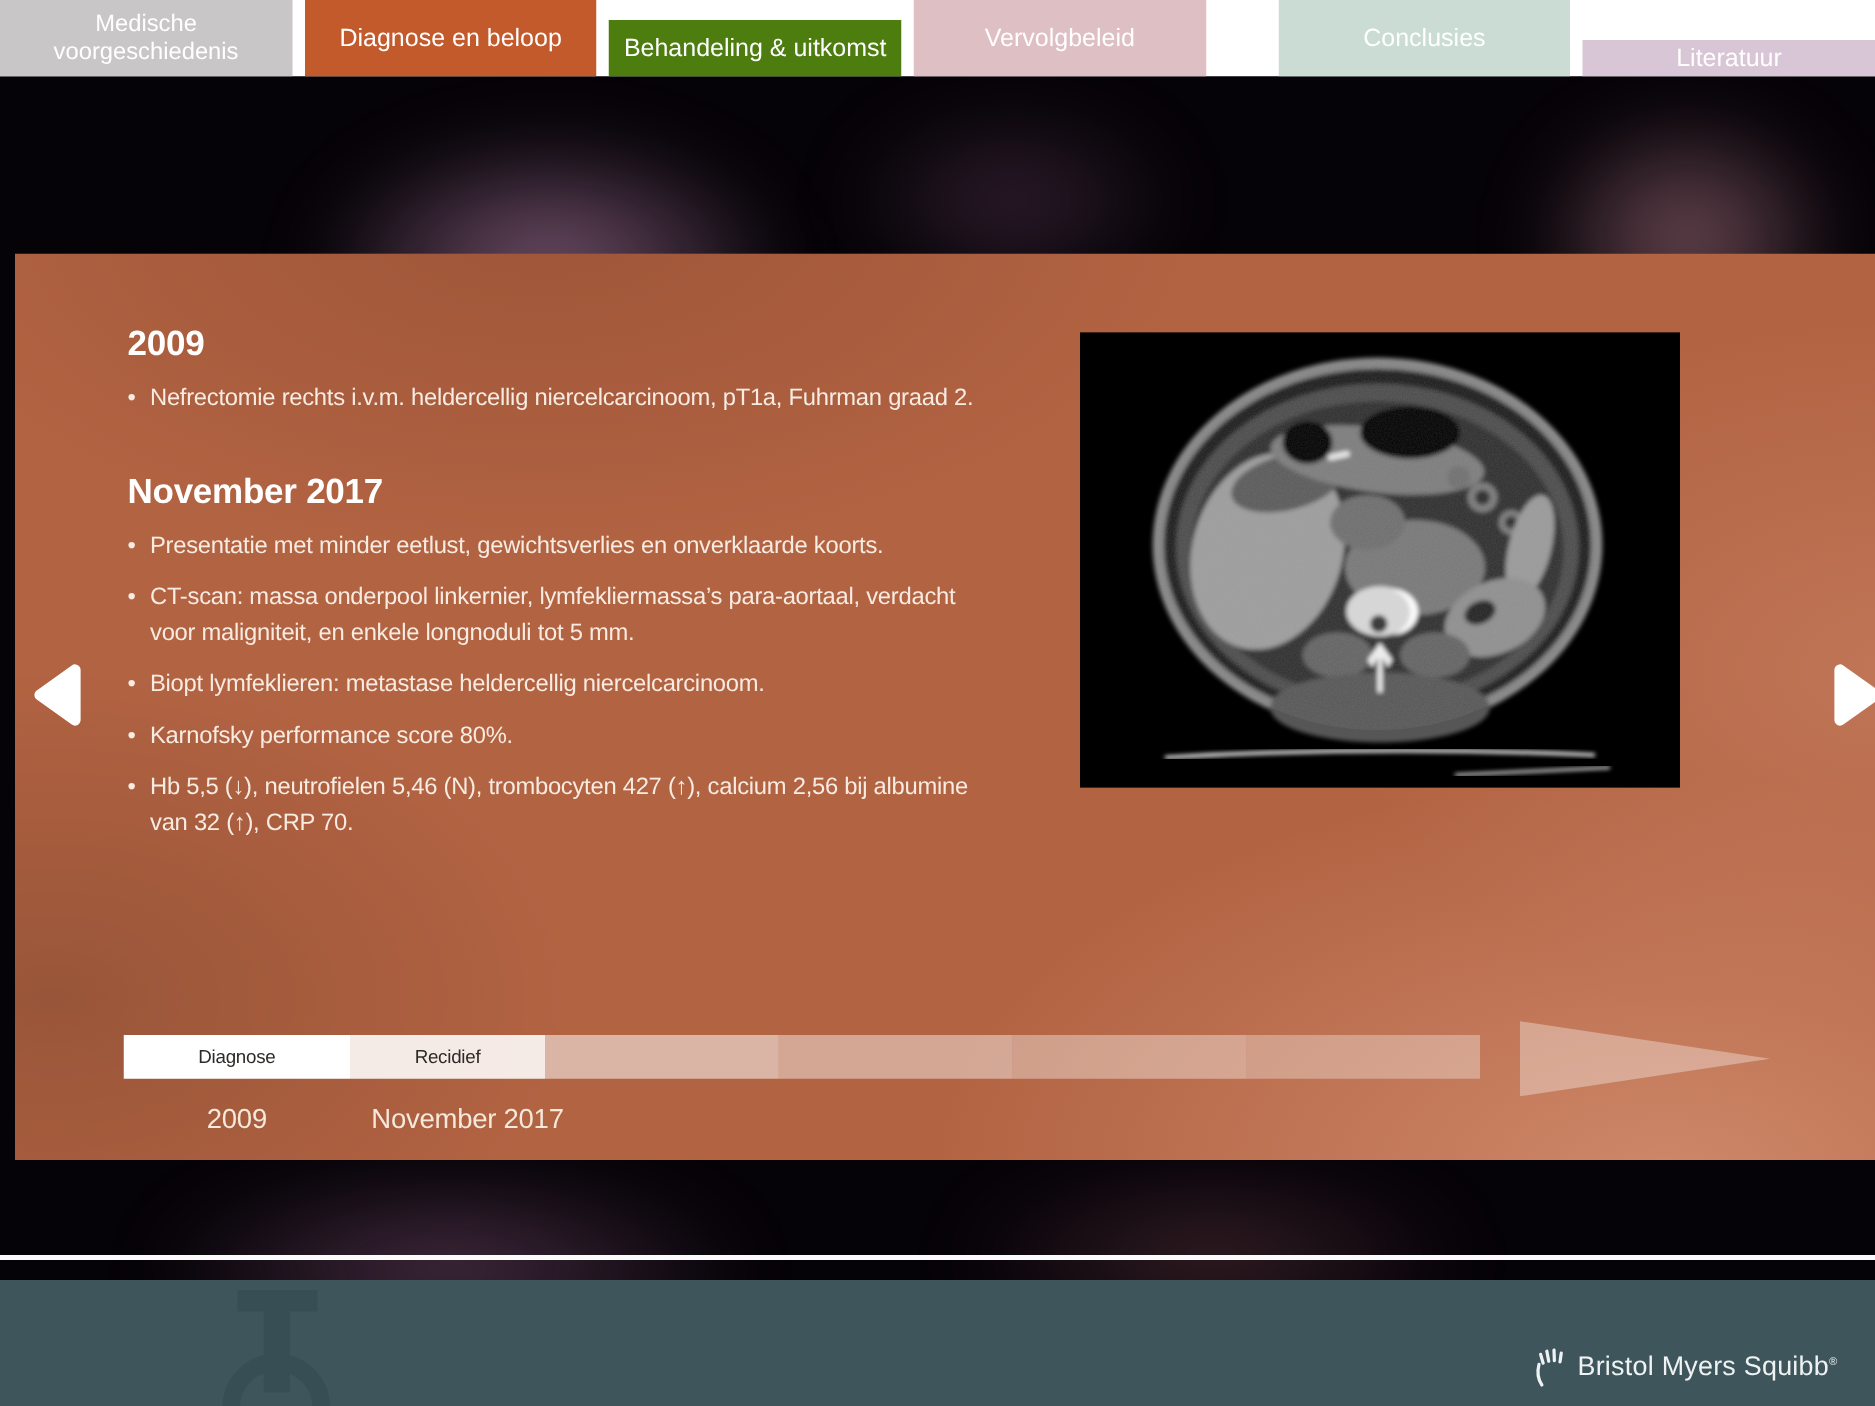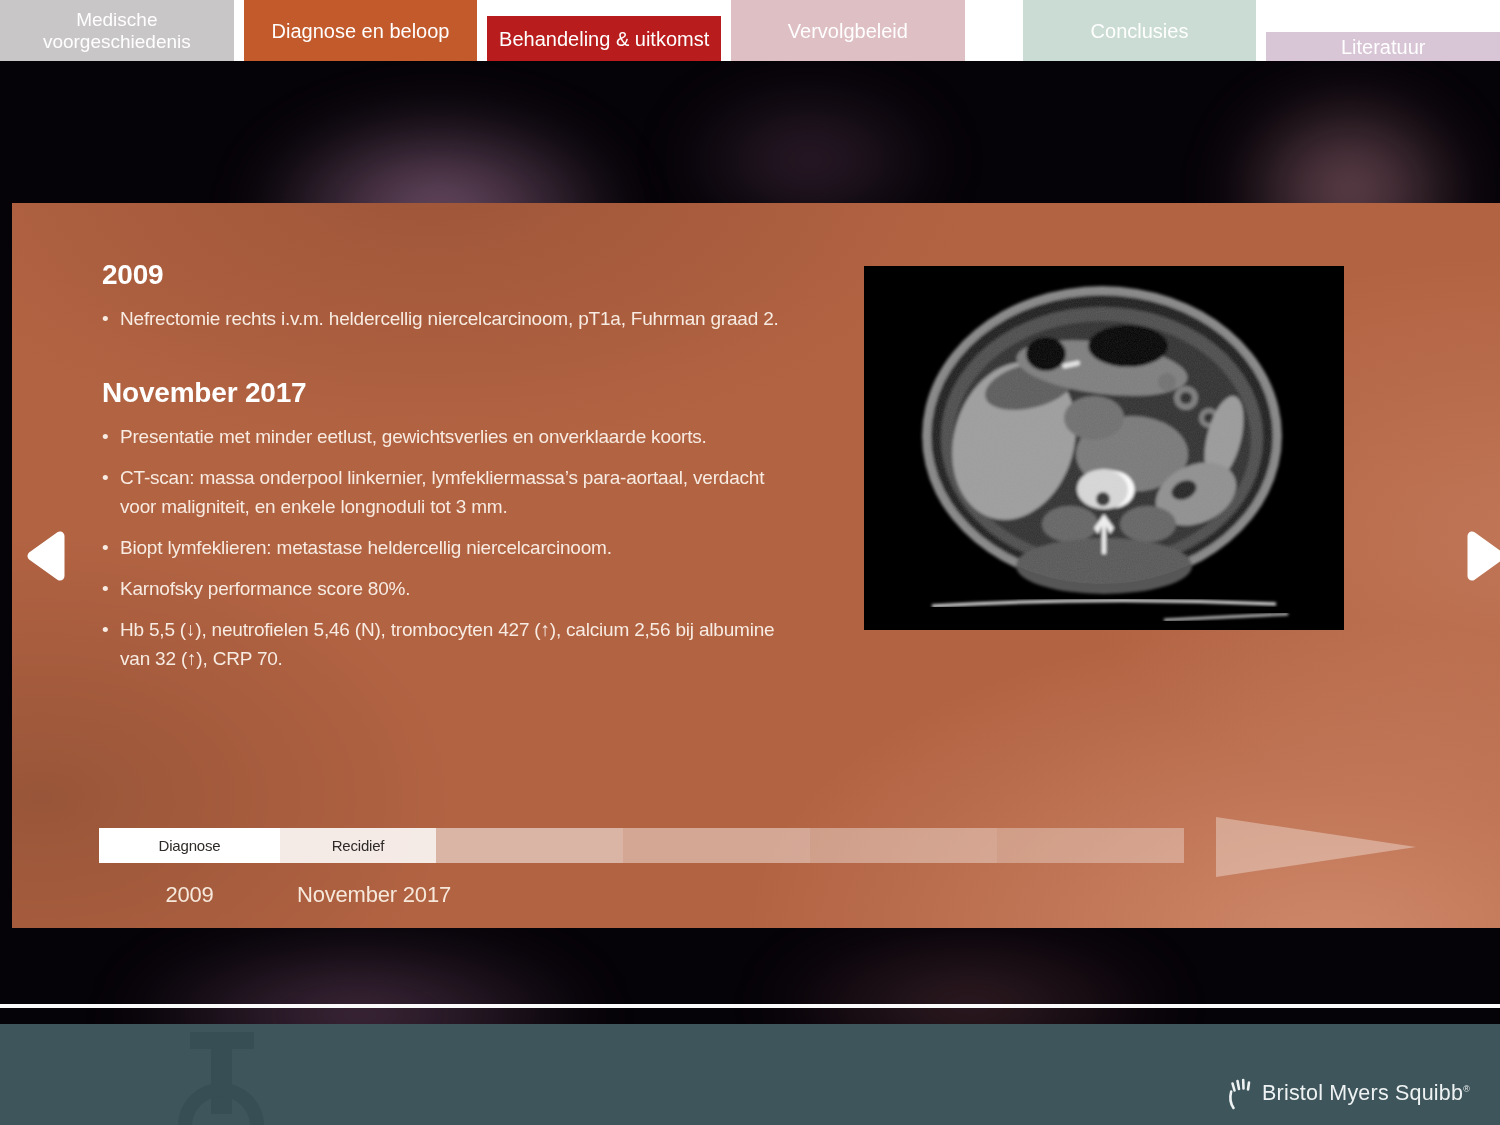--- a/index.html
+++ b/index.html
@@ -20,21 +20,21 @@
     background:radial-gradient(closest-side,rgba(112,72,102,.6),rgba(112,72,102,0) 74%);}
   .blob-bm{left:680px;top:895px;width:580px;height:220px;
     background:radial-gradient(closest-side,rgba(124,72,84,.4),rgba(124,72,84,0) 72%);}
 
   
   .tab-bar{position:absolute;left:0;top:0;width:1500px;height:61px;display:flex;gap:10px;background:#fff;}
   .tab{flex:1 1 0;display:flex;align-items:center;justify-content:center;
        text-align:center;color:#fff;font-size:20px;line-height:22px;cursor:pointer;user-select:none;}
   .t1{background:#c9c6c7;}
   .t2{background:#c25a2c;}
-  .t3{background:#b91c1c;margin-top:16px;}
+  .t3{background:#4d7c0f;margin-top:16px;}
   .t4{background:#debfc3;}
   .t5{background:#cadcd3;margin-left:48px;}
   .t6{background:#d8c5d5;margin-top:32px;}
   .t1 span{max-width:190px;display:inline-block;font-size:19px;}
 
   
   .panel{
     position:absolute;left:12px;top:203px;width:1500px;height:725px;
     background:
       radial-gradient(950px 520px at 88% 102%, rgba(235,175,148,.48), rgba(235,175,148,0) 62%),
@@ -124,21 +124,21 @@
       <div class="section">
         <h3 class="section-heading">2009</h3>
         <ul class="bullets">
           <li>Nefrectomie rechts i.v.m. heldercellig niercelcarcinoom, pT1a, Fuhrman graad 2.</li>
         </ul>
       </div>
       <div class="section">
         <h3 class="section-heading">November 2017</h3>
         <ul class="bullets">
           <li>Presentatie met minder eetlust, gewichtsverlies en onverklaarde koorts.</li>
-          <li>CT-scan: massa onderpool linkernier, lymfekliermassa’s para-aortaal, verdacht voor maligniteit, en enkele longnoduli tot 3 mm.</li>
+          <li>CT-scan: massa onderpool linkernier, lymfekliermassa’s para-aortaal, verdacht voor maligniteit, en enkele longnoduli tot 5 mm.</li>
           <li>Biopt lymfeklieren: metastase heldercellig niercelcarcinoom.</li>
           <li>Karnofsky performance score 80%.</li>
           <li>Hb 5,5 (↓), neutrofielen 5,46 (N), trombocyten 427 (↑), calcium 2,56 bij albumine van 32 (↑), CRP 70.</li>
         </ul>
       </div>
     </div>
 
     <div class="ct-frame">
       <svg width="480" height="364" viewBox="0 0 480 364">
         <defs>

